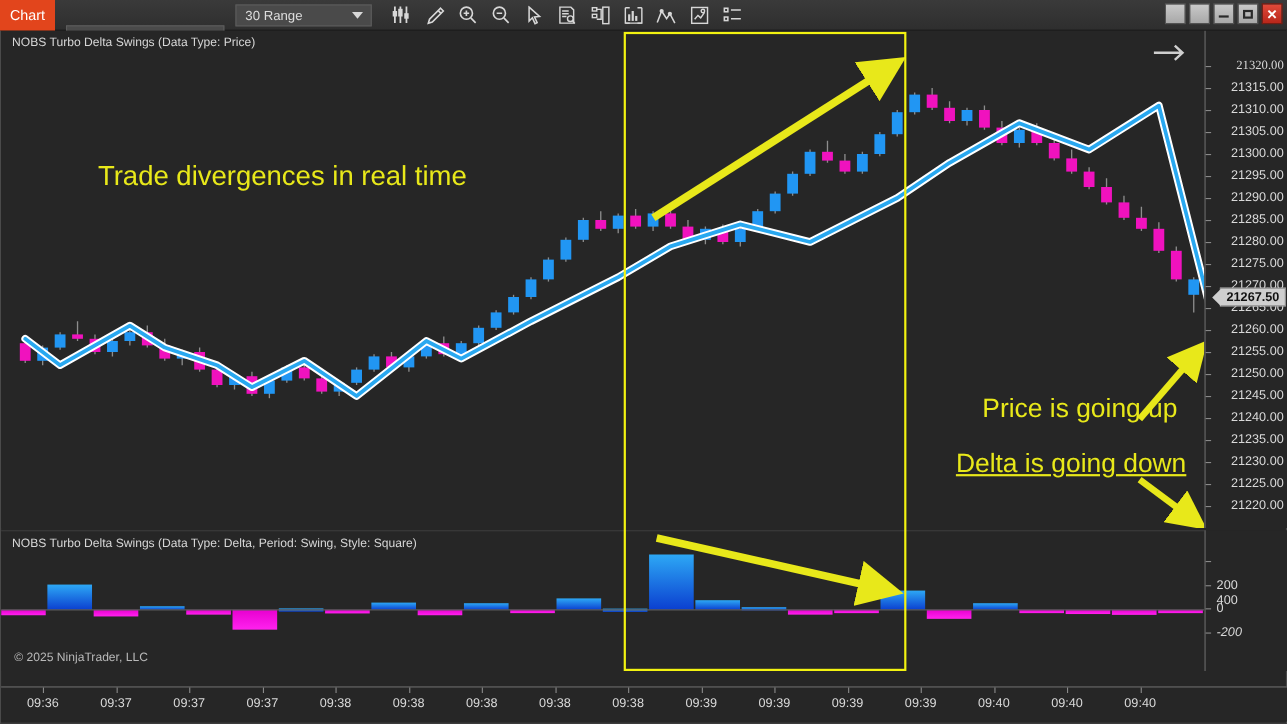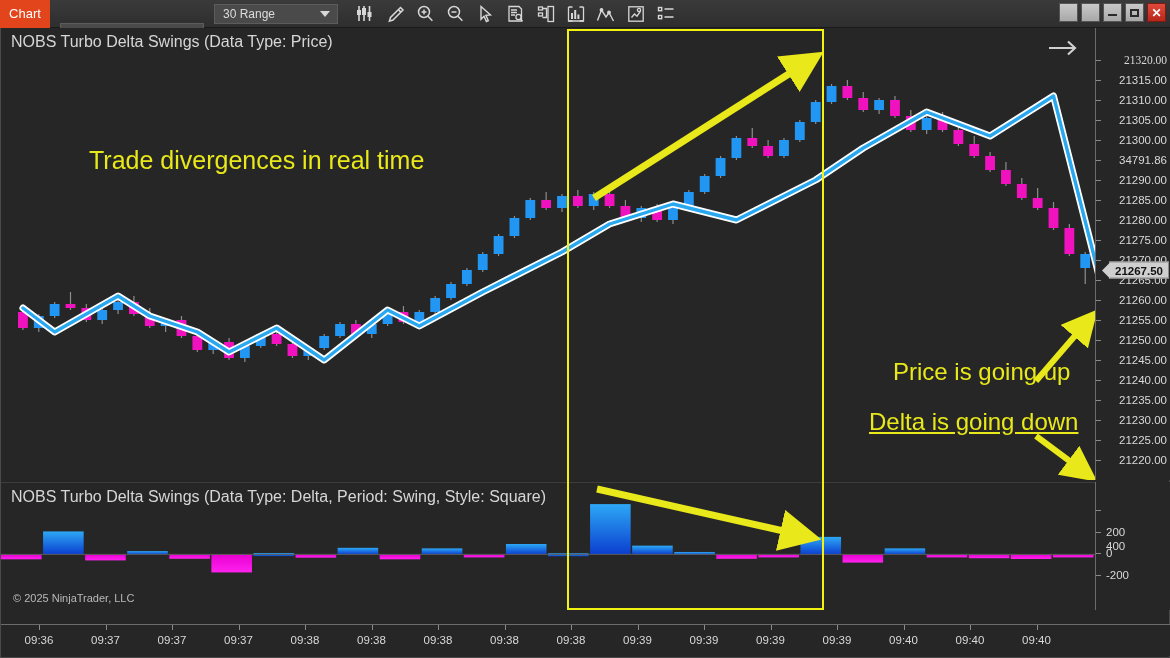--- a/index.html
+++ b/index.html
@@ -84,21 +84,21 @@
     position: absolute; left: 1094px; top: 454px; width: 76px; height: 128px;
     background: #262626; border-left: 1px solid #6b6b6b;
   }
   #time-axis {
     position: absolute; left: 0; top: 596px; width: 1170px; height: 32px;
     background: #262626; border-top: 1px solid #6b6b6b;
   }
 
   .panel-label {
     position: absolute; left: 10px; top: 5px;
-    color: #d6d6d6; font-size: 16px; white-space: nowrap;
+    color: #d6d6d6; font-size: 11px; white-space: nowrap;
     pointer-events: none;
   }
   #copyright {
     position: absolute; left: 12px; bottom: 6px;
     color: #b9b9b9; font-size: 11px;
   }
 
   .axis-label {
     position: absolute; right: 4px; color: #d9d9d9; font-size: 11.5px;
     transform: translateY(-50%); white-space: nowrap;
@@ -514,21 +514,21 @@
       <div class="axis-label" style="top: 32px; font-family: Liberation Serif, serif;">21320.00</div>
       <div class="axis-tick" style="top: 52px;"></div>
       <div class="axis-label" style="top: 52px;">21315.00</div>
       <div class="axis-tick" style="top: 72px;"></div>
       <div class="axis-label" style="top: 72px;">21310.00</div>
       <div class="axis-tick" style="top: 92px;"></div>
       <div class="axis-label" style="top: 92px;">21305.00</div>
       <div class="axis-tick" style="top: 112px;"></div>
       <div class="axis-label" style="top: 112px;">21300.00</div>
       <div class="axis-tick" style="top: 132px;"></div>
-      <div class="axis-label" style="top: 132px;">34791.86</div>
+      <div class="axis-label" style="top: 132px;">21295.00</div>
       <div class="axis-tick" style="top: 152px;"></div>
       <div class="axis-label" style="top: 152px;">21290.00</div>
       <div class="axis-tick" style="top: 172px;"></div>
       <div class="axis-label" style="top: 172px;">21285.00</div>
       <div class="axis-tick" style="top: 192px;"></div>
       <div class="axis-label" style="top: 192px;">21280.00</div>
       <div class="axis-tick" style="top: 212px;"></div>
       <div class="axis-label" style="top: 212px;">21275.00</div>
       <div class="axis-tick" style="top: 232px;"></div>
       <div class="axis-label" style="top: 232px;">21270.00</div>
@@ -555,21 +555,21 @@
       <div id="price-marker" style="top: 242px;">21267.50</div>
     </div>
   <div id="delta-axis">
       <div class="axis-tick" style="top: 27.6533px;"></div>
       <div class="axis-label" style="top: 27.6533px; right: auto; left: 10px; margin-top: 36px;">400</div>
       <div class="axis-tick" style="top: 49.52px;"></div>
       <div class="axis-label" style="top: 49.52px; right: auto; left: 10px;">200</div>
       <div class="axis-tick" style="top: 71.3867px;"></div>
       <div class="axis-label" style="top: 71.3867px; right: auto; left: 10px;">0</div>
       <div class="axis-tick" style="top: 93.2533px;"></div>
-      <div class="axis-label" style="top: 93.2533px; right: auto; left: 10px;">-200</div>
+      <div class="axis-label" style="top: 93.2533px; right: auto; left: 10px; font-style: italic;">-200</div>
     </div>
   <div id="time-axis">
       <div class="time-tick" style="left: 38px;"></div>
       <div class="time-label" style="left: 38px;">09:36</div>
       <div class="time-tick" style="left: 104.5px;"></div>
       <div class="time-label" style="left: 104.5px;">09:37</div>
       <div class="time-tick" style="left: 171px;"></div>
       <div class="time-label" style="left: 171px;">09:37</div>
       <div class="time-tick" style="left: 237.5px;"></div>
       <div class="time-label" style="left: 237.5px;">09:37</div>

